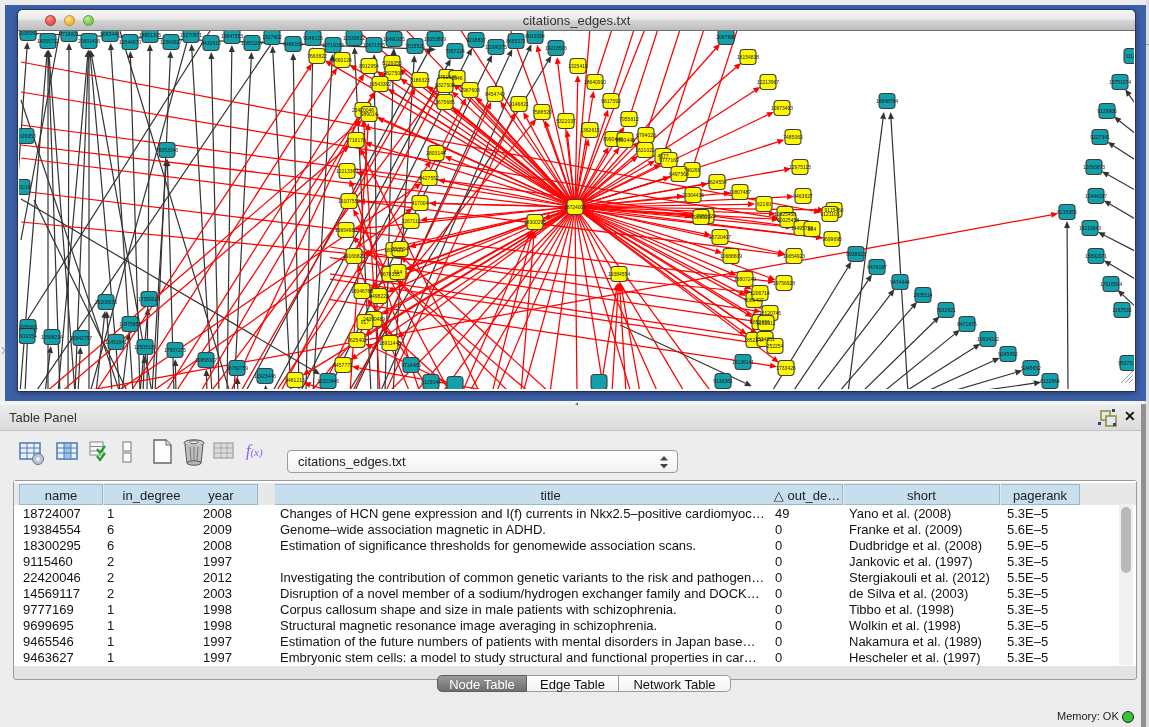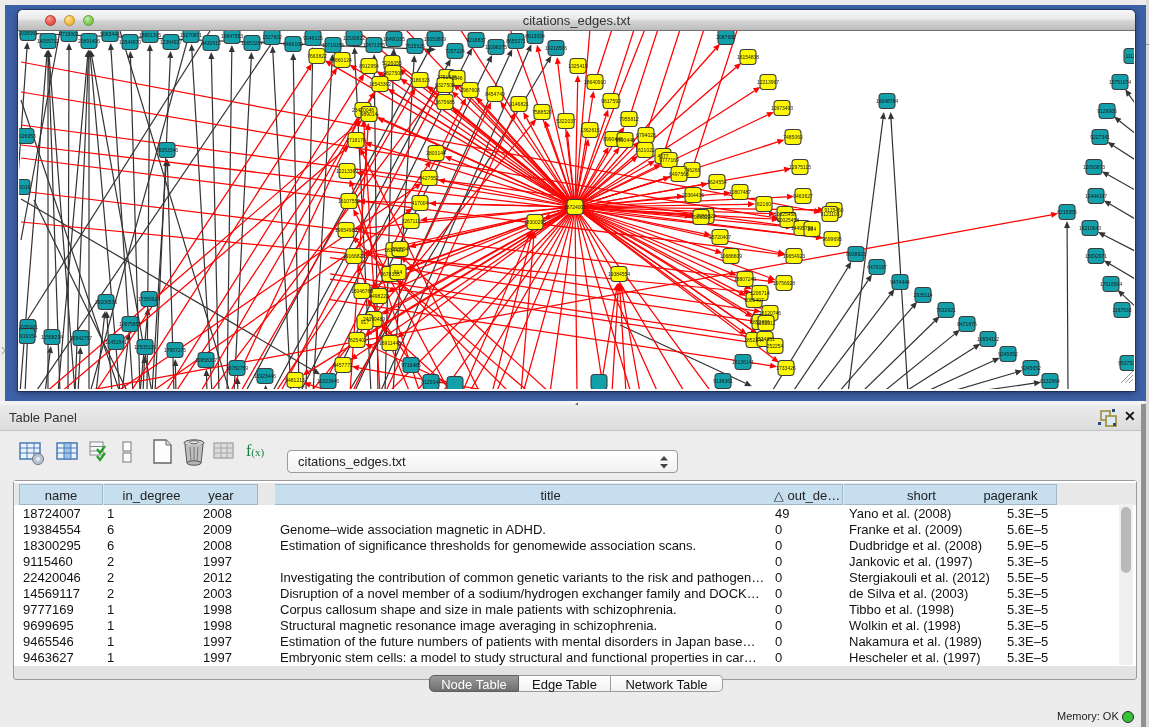--- a/index.html
+++ b/index.html
@@ -26,21 +26,21 @@
 #combo span { position:absolute; left:10px; top:3px; }
 #tframe { left:13px; top:480px; width:1124px; height:200px; background:#e3e3e3;
   border:1px solid #9a9a9a; border-radius:3px; overflow:hidden; }
 .hcell { position:absolute; top:484px; height:21px; background:#c6deee;
   border-right:1px solid #9bb7c9; border-top:1px solid #9bb7c9; border-bottom:1px solid #9bb7c9;
   font-size:13px; color:#222; text-align:center; line-height:21px; }
 .trow { position:absolute; left:0; width:1100px; height:16px; font-size:13px; color:#111; }
 .trow span { position:absolute; top:0; white-space:nowrap; line-height:16px; }
 #tabs { left:429px; top:675px; height:17px; font-size:13px; }
 .seg { position:absolute; top:0; height:17px; line-height:17px; text-align:center;
-  border:1px solid #9a9a9a; background:linear-gradient(#ffffff,#f2f2f2); color:#111; }
+  border:1px solid #9a9a9a; background:linear-gradient(#ffffff,#f2f2f2); color:#111;margin-left:8px; }
 #memory { left:1057px; top:710px; font-size:11px; color:#222; }
 .icon { position:absolute; }
 </style></head>
 <body>
 <div class="abs" id="desktop"></div>
 <div class="abs" id="win">
   <div class="abs" id="titlebar">
     <div class="tl" style="left:27px; background:radial-gradient(circle at 35% 30%, #ff9d96, #ec6257 45%, #d8433a); border:1px solid #b73229;"></div>
     <div class="tl" style="left:46px; background:radial-gradient(circle at 35% 30%, #ffe9a8, #f6c350 45%, #e8a429); border:1px solid #c08e23;"></div>
     <div class="tl" style="left:65px; background:radial-gradient(circle at 35% 30%, #c4efae, #8cd163 45%, #62b53a); border:1px solid #59a332;"></div>
@@ -895,44 +895,45 @@
 <line x1="16" y1="9" x2="15" y2="23" stroke="#777"></line>
 <ellipse cx="12" cy="4.2" rx="4.5" ry="1.6" fill="#e2e2e2" stroke="#666"></ellipse>
 </svg>
 <svg class="icon" style="left:213px;top:9px" width="24" height="24">
 <rect x="1" y="2" width="19" height="15" fill="#dcdcdc" stroke="#a8a8a8" stroke-width="1.4"></rect>
 <line x1="1" y1="7" x2="20" y2="7" stroke="#a8a8a8"></line>
         <line x1="1" y1="12" x2="20" y2="12" stroke="#a8a8a8"></line>
 <line x1="8" y1="2" x2="8" y2="17" stroke="#a8a8a8"></line>
         <line x1="14" y1="2" x2="14" y2="17" stroke="#a8a8a8"></line>
 </svg>
-<div class="icon" style="left:246px;top:10px;font-family:'Liberation Serif',serif;font-size:16px;color:#15803d">f<span style="font-size:11px">(x)</span></div>
+<div class="icon" style="left:246px;top:10px;font-family:'Liberation Serif',serif;font-style:italic;font-size:16px;color:#8b5cf6">f<span style="font-size:11px">(x)</span></div>
     <div class="abs" id="combo">
         <span>citations_edges.txt</span>
       <svg class="abs" style="right:9px;top:5px" width="8" height="13">
         <polygon points="4,0 8,4.5 0,4.5" fill="#444"></polygon>
         <polygon points="4,12.5 8,8 0,8" fill="#444"></polygon>
       </svg>
     </div>
   </div>
 </div>
 <div class="abs" id="tframe"></div>
 <div class="abs" style="left:14px;top:481px;width:1122px;height:185px;background:#fff"></div>
 <div class="abs" style="left:14px;top:483px;width:1122px;height:22px;background:#e8e8e8"></div>
 <div class="abs hcell" style="left:19px;width:84px;border-left:1px solid #9bb7c9">name</div>
 <div class="abs hcell" style="left:104px;width:96px">in_degree</div>
 <div class="abs hcell" style="left:185px;width:73px">year</div>
 <div class="abs hcell" style="left:275px;width:552px">title</div>
 <div class="abs hcell" style="left:772px;width:71px">△ out_de…</div>
 <div class="abs hcell" style="left:844px;width:156px">short</div>
-<div class="abs hcell" style="left:965px;width:92px">pagerank</div>
+<div class="abs hcell" style="left:1001px;width:79px">pagerank</div>
 <div class="trow" style="top:506px">
     <span style="left:23px">18724007</span>
     <span style="left:107px">1</span>
     <span style="left:203px">2008</span>
+    <span style="left:280px">Changes of HCN gene expression and I(f) currents in Nkx2.5–positive cardiomyoc…</span>
     <span style="left:775px">49</span>
     <span style="left:849px">Yano et al. (2008)</span>
     <span style="left:1007px">5.3E–5</span>
   </div>
 <div class="trow" style="top:522px">
     <span style="left:23px">19384554</span>
     <span style="left:107px">6</span>
     <span style="left:203px">2009</span>
     <span style="left:280px">Genome–wide association magnetic in ADHD.</span>
     <span style="left:775px">0</span>

